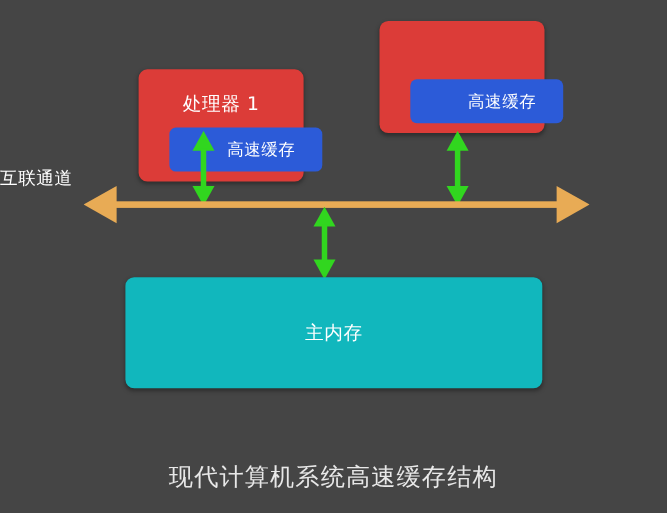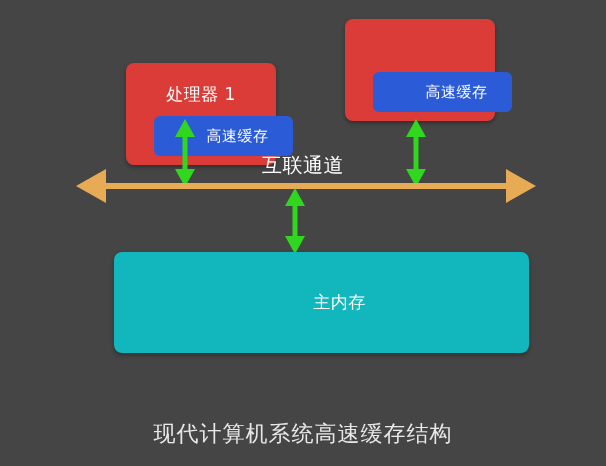--- a/index.html
+++ b/index.html
@@ -62,23 +62,22 @@
     letter-spacing: 0.5px;
     white-space: nowrap;
   }
 
   
   #interconnect-label {
     position: absolute;
     left: 0;
     right: 0;
     top: 152px;
-    text-align: center;
     color: #ffffff;
-    font-size: 20px;
+    font-size: 16px;
     letter-spacing: 0.5px;
     white-space: nowrap;
   }
   #interconnect-bus {
     position: absolute;
     left: 76px;
     top: 166px;
     width: 460px;
     height: 40px;
   }
@@ -89,21 +88,20 @@
     left: 114px;
     top: 252px;
     width: 379px;
     height: 101px;
     background: #11b7bd;
     border-radius: 8px;
     box-shadow: 0 2px 4px rgba(0,0,0,0.35);
     display: flex;
     align-items: center;
     justify-content: center;
-    padding-left: 36px;
   }
   #memory-label {
     color: #ffffff;
     font-size: 17px;
     letter-spacing: 0.5px;
     white-space: nowrap;
   }
 
   
   .connector {

